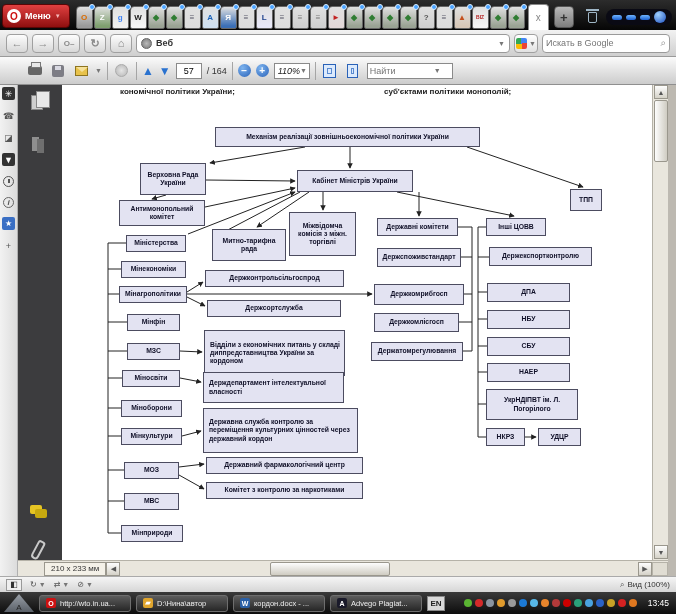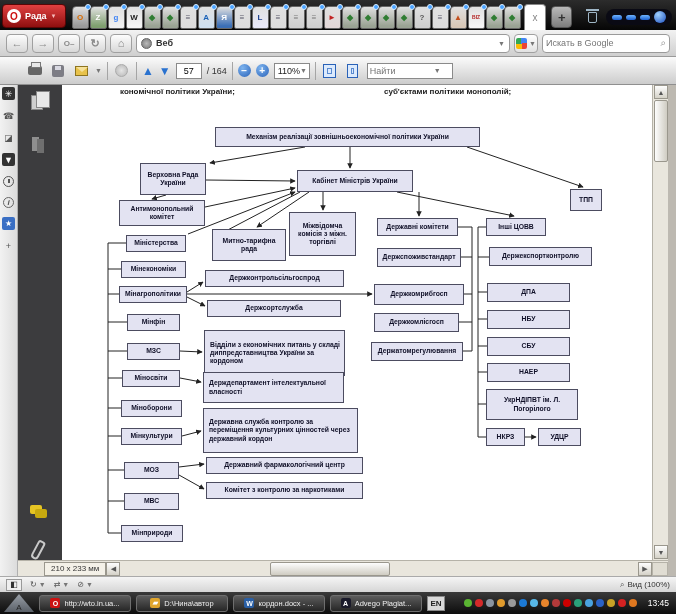--- a/index.html
+++ b/index.html
@@ -76,21 +76,21 @@
   .disabled-circ { width:13px; height:13px; border-radius:50%; background:radial-gradient(#e5e5e5,#b5b5b5); border:1px solid #aaa; }
   .sep { width:1px; height:18px; background:#a5a5a5; }
   .arr-up,.arr-dn { color:#2a72cf; font-size:12px; line-height:1; }
   .page-box { width:26px; height:16px; background:#fff; border:1px solid #8a8a8a; font-size:9px;
     text-align:center; font-family:"Liberation Sans",sans-serif; }
   .ptb-text { font-size:9px; color:#333; }
   .zoomcirc { width:13px; height:13px; border-radius:50%; color:#fff; font-size:10px; font-weight:bold;
     display:flex; align-items:center; justify-content:center;
     background:radial-gradient(circle at 35% 30%,#7db4ef,#2a62b8); }
   .zoom-box { width:36px; height:16px; background:#fff; border:1px solid #8a8a8a; font-size:9px;
-    display:flex; align-items:center; justify-content:space-between; padding:0 3px; color:#222; }
+    display:flex; align-items:center; justify-content:space-between; padding:0 3px; color:#222;font-style:italic; }
   .fit-ico { width:13px; height:14px; border:1px solid #2a62b8; background:#dceafc; position:relative; }
   .fit-ico:before { content:""; position:absolute; inset:3px; border:1px solid #5a8ad0; }
   .find-box { width:86px; height:16px; background:#fff; border:1px solid #8a8a8a; display:flex; align-items:center; padding:0 2px; }
   .find-box input { border:none; outline:none; width:64px; font-size:9px; color:#888; font-family:"Liberation Sans",sans-serif; }
 
   
   .viewer { position:absolute; left:0; top:85px; width:676px; height:491px; background:#bdb9b1; }
   .opera-strip { position:absolute; left:0; top:0; width:18px; height:491px; background:linear-gradient(90deg,#f2f2f2,#dcdcdc); border-right:1px solid #b0b0b0; display:flex; flex-direction:column; align-items:center; gap:9px; padding-top:2px; }
   .os-ico { width:13px; height:13px; display:flex; align-items:center; justify-content:center; font-size:9px; color:#555; }
   .os-dark { background:#333; color:#fff; border-radius:2px; }
@@ -136,37 +136,37 @@
   .sb-btn { width:16px; height:12px; border:1px solid #999; background:#eee; display:flex; align-items:center; justify-content:center; font-size:8px; color:#333; }
   .sb-group { display:flex; align-items:center; gap:2px; }
   .sb-view { margin-left:auto; display:flex; align-items:center; gap:3px; color:#333; }
 
   
   .taskbar { position:absolute; left:0; top:592px; width:676px; height:22px;
     background:linear-gradient(#3a3a3a,#0c0c0c); display:flex; align-items:center; padding:0 4px; gap:5px; }
   .start-shape { width:30px; height:18px; background:linear-gradient(#9aa0a8,#5a6068);
     clip-path:polygon(0 100%, 50% 0, 100% 100%); display:flex; align-items:flex-end; justify-content:center; color:#222; font-size:8px; }
   .tk-item { height:17px; min-width:92px; border-radius:3px; background:linear-gradient(#5c5c5c,#262626);
-    border:1px solid #6e6e6e; color:#eee; font-size:7.5px; display:flex; align-items:center; gap:4px; padding:0 6px;justify-content:center; }
+    border:1px solid #6e6e6e; color:#eee; font-size:7.5px; display:flex; align-items:center; gap:4px; padding:0 6px; }
   .tk-ico { width:10px; height:10px; border-radius:2px; display:flex; align-items:center; justify-content:center; font-size:7px; font-weight:bold; color:#fff; flex:none; }
   .lang-btn { height:15px; width:18px; background:#d9d9d9; border:1px solid #888; color:#222;
     font-size:8px; font-weight:bold; display:flex; align-items:center; justify-content:center; }
   .tray { margin-left:auto; display:flex; align-items:center; gap:3px; }
   .tray-dot { width:8px; height:8px; border-radius:50%; }
   .clock { color:#fff; font-size:8.5px; margin:0 3px 0 6px; }
 </style>
 </head>
 <body>
 
 <div class="screen">
 
   <div class="tabbar">
     <div class="menu-btn">
       <span class="o-logo">O</span>
-      <span>Рада</span>
+      <span>Меню</span>
       <span class="caret">▼</span>
     </div>
     <div class="tab-strip">
         <div class="tb-tab" style="background: linear-gradient(rgb(224, 224, 224) 0%, rgb(154, 154, 154) 90%);">
           <span class="fav" style="color: rgb(217, 107, 0);">O</span>
           <i class="dot"></i>
         </div>
         <div class="tb-tab" style="background: linear-gradient(rgb(224, 224, 224) 0%, rgb(127, 160, 111) 90%);">
           <span class="fav" style="color: rgb(255, 255, 255);">Z</span>
           <i class="dot"></i>

